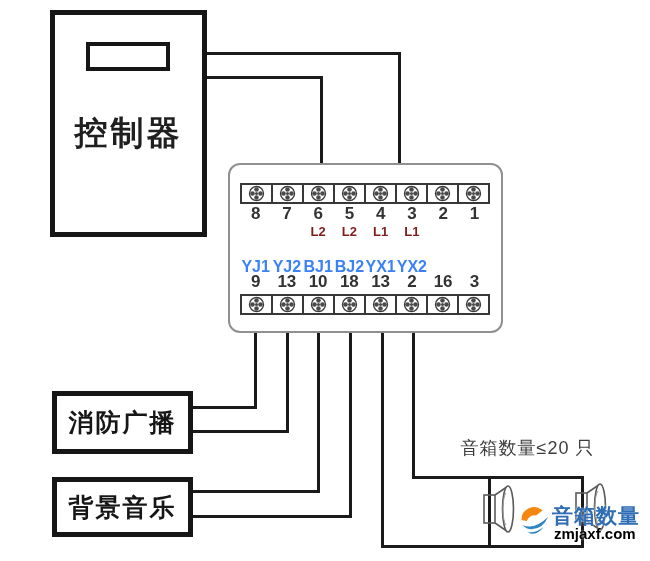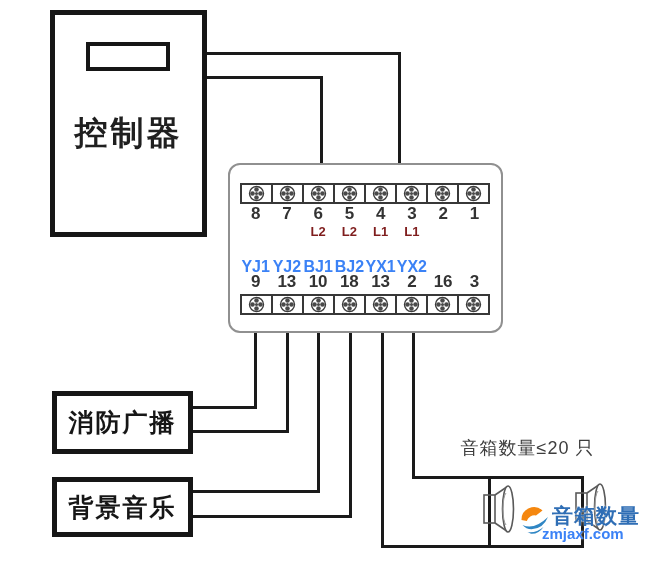--- a/index.html
+++ b/index.html
@@ -61,21 +61,21 @@
   #speaker-note{position:absolute;left:440px;top:436px;width:175px;text-align:center;
     font-size:18px;color:#3d3d3d;letter-spacing:1px;}
   .speaker{position:absolute;width:40px;height:52px;}
   #speaker-1{left:480px;top:483px;}
   #speaker-2{left:572px;top:481px;}
   
   #watermark{position:absolute;left:518px;top:501px;width:130px;height:48px;}
   #wm-logo{position:absolute;left:1px;top:4px;}
   #wm-brand{position:absolute;left:34px;top:1px;font-size:21px;font-weight:bold;color:#2f6eb5;
     letter-spacing:1px;text-shadow:0 0 2px #ffffff;}
-  #wm-site{position:absolute;left:24px;top:24px;font-size:15px;font-weight:bold;color:#3b82f6;
+  #wm-site{position:absolute;left:36px;top:24px;font-size:15px;font-weight:bold;color:#000000;
     text-shadow:0 0 2px #ffffff;}
 </style>
 </head>
 <body>
 
 <div id="canvas">
 
   <svg width="0" height="0" style="position:absolute" aria-hidden="true">
     <symbol id="sym-screw" viewBox="0 0 18 18">
       <circle cx="9" cy="9" r="7.4" fill="#ffffff" stroke="#3c3c3c" stroke-width="1.5"></circle>

